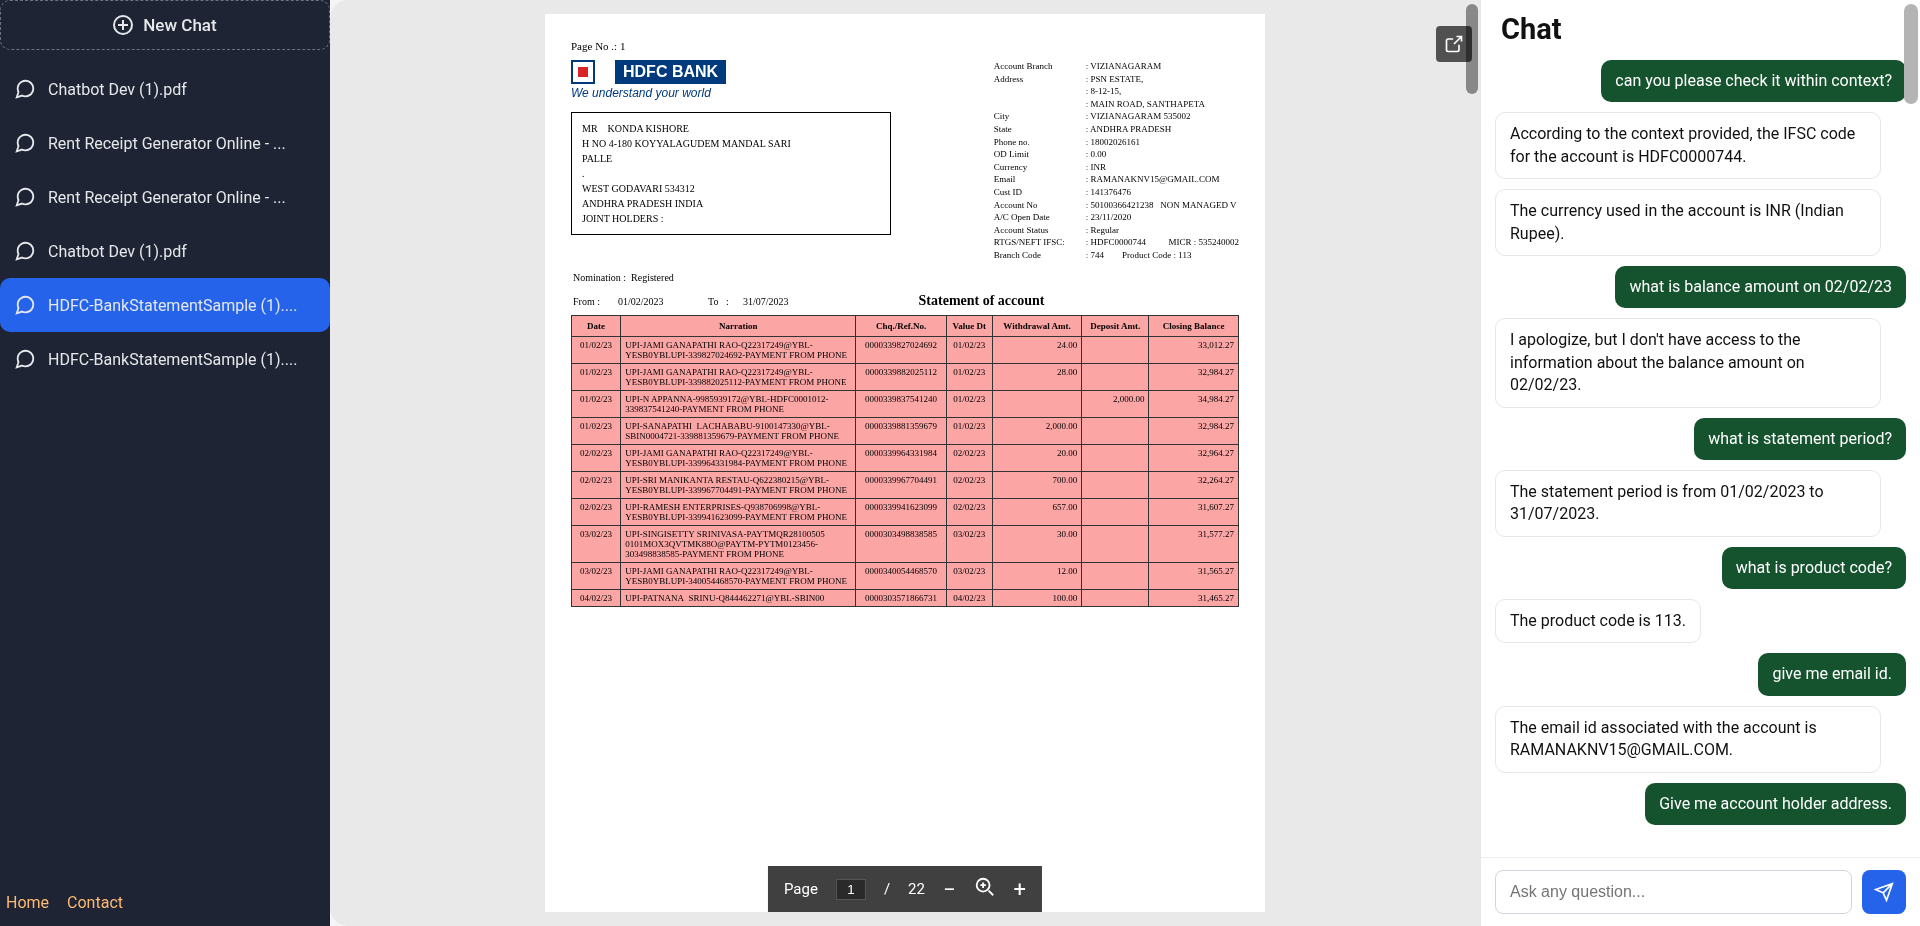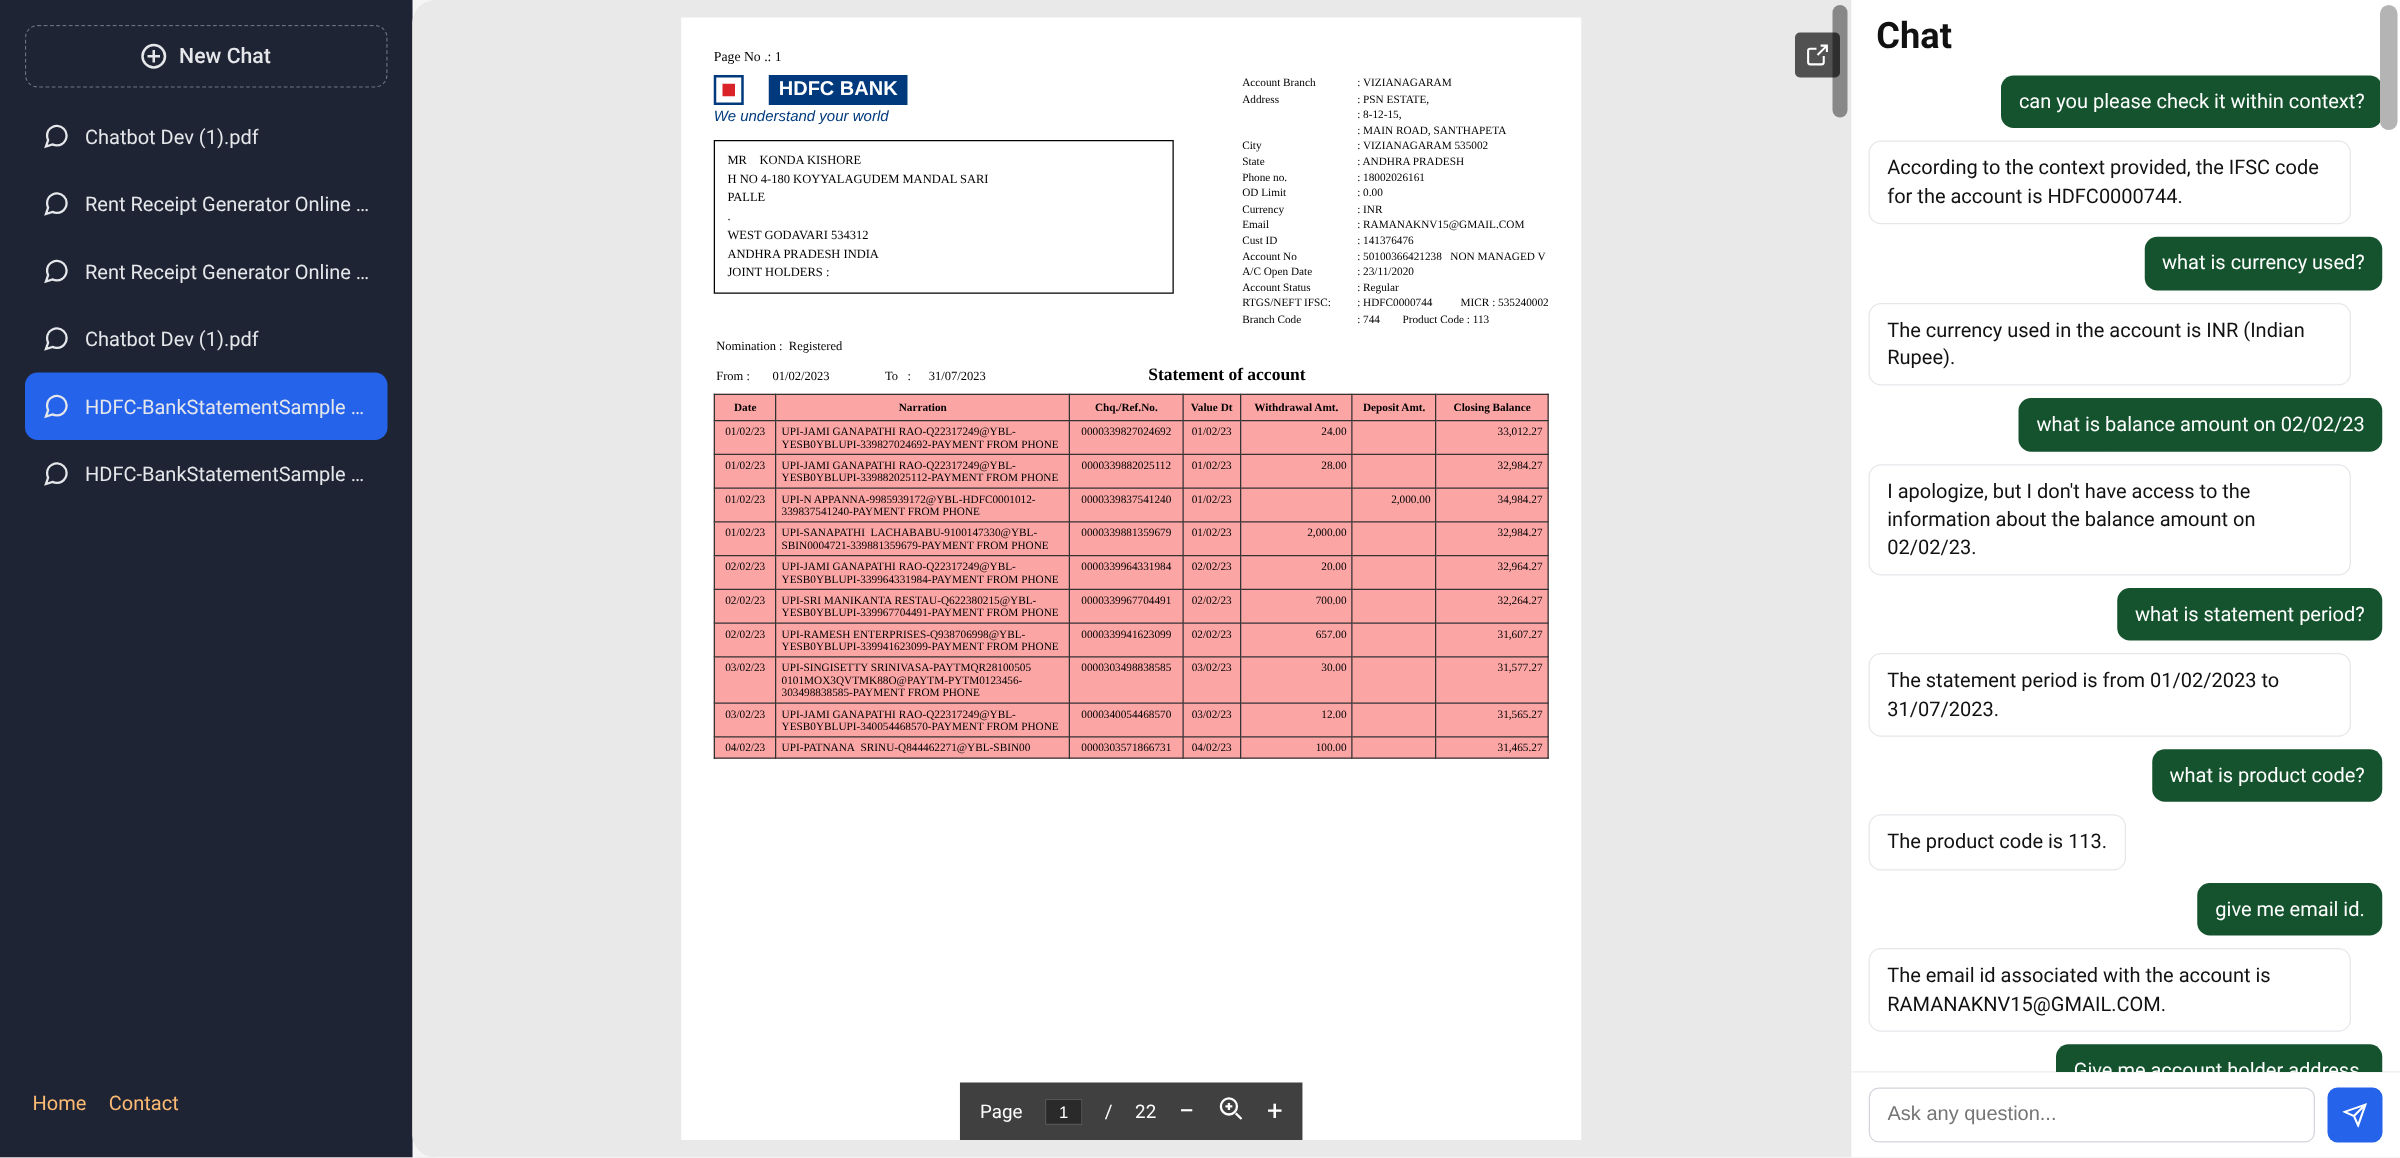--- a/index.html
+++ b/index.html
@@ -9,21 +9,21 @@
       height: 926px;
       width: 1920px;
       overflow: hidden;
       display: flex;
     }
     .sidebar {
       width: 330px;
       background: #1e2433;
       display: flex;
       flex-direction: column;
-      padding: 20px;
+      padding: 0;
     }
     .new-chat-btn {
       border: 1px dashed #6b7280;
       border-radius: 10px;
       padding: 14px;
       display: flex;
       align-items: center;
       justify-content: center;
       gap: 10px;
       color: #e5e7eb;
@@ -152,21 +152,21 @@
     .account-info {
       margin-left: auto;
       font-size: 9px;
       line-height: 1.4;
     }
     .info-row { display: flex; }
     .info-label { width: 92px; }
     .holder-box {
       border: 1px solid #000;
       padding: 8px 10px;
-      width: 368px;
+      width: 320px;
       font-size: 10px;
       line-height: 1.5;
     }
     .nomination { font-size: 10px; margin: 6px 2px; }
     .from-to-row {
       display: flex;
       align-items: baseline;
       margin: 10px 2px 6px;
     }
     .statement-title {
@@ -592,21 +592,20 @@
       </span>
       <span class="zoom-btn">+</span>
     </div>
   </div>
 
   <div class="chat-panel">
     <div class="chat-header">Chat</div>
     <div class="chat-messages" id="chat-msgs">
         <div class="msg user">can you please check it within context?</div>
         <div class="msg bot">According to the context provided, the IFSC code for the account is HDFC0000744.</div>
-        <div class="msg user">what is currency used?</div>
         <div class="msg bot">The currency used in the account is INR (Indian Rupee).</div>
         <div class="msg user">what is balance amount on 02/02/23</div>
         <div class="msg bot">I apologize, but I don't have access to the information about the balance amount on 02/02/23.</div>
         <div class="msg user">what is statement period?</div>
         <div class="msg bot">The statement period is from 01/02/2023 to 31/07/2023.</div>
         <div class="msg user">what is product code?</div>
         <div class="msg bot">The product code is 113.</div>
         <div class="msg user">give me email id.</div>
         <div class="msg bot">The email id associated with the account is RAMANAKNV15@GMAIL.COM.</div>
         <div class="msg user">Give me account holder address.</div>

